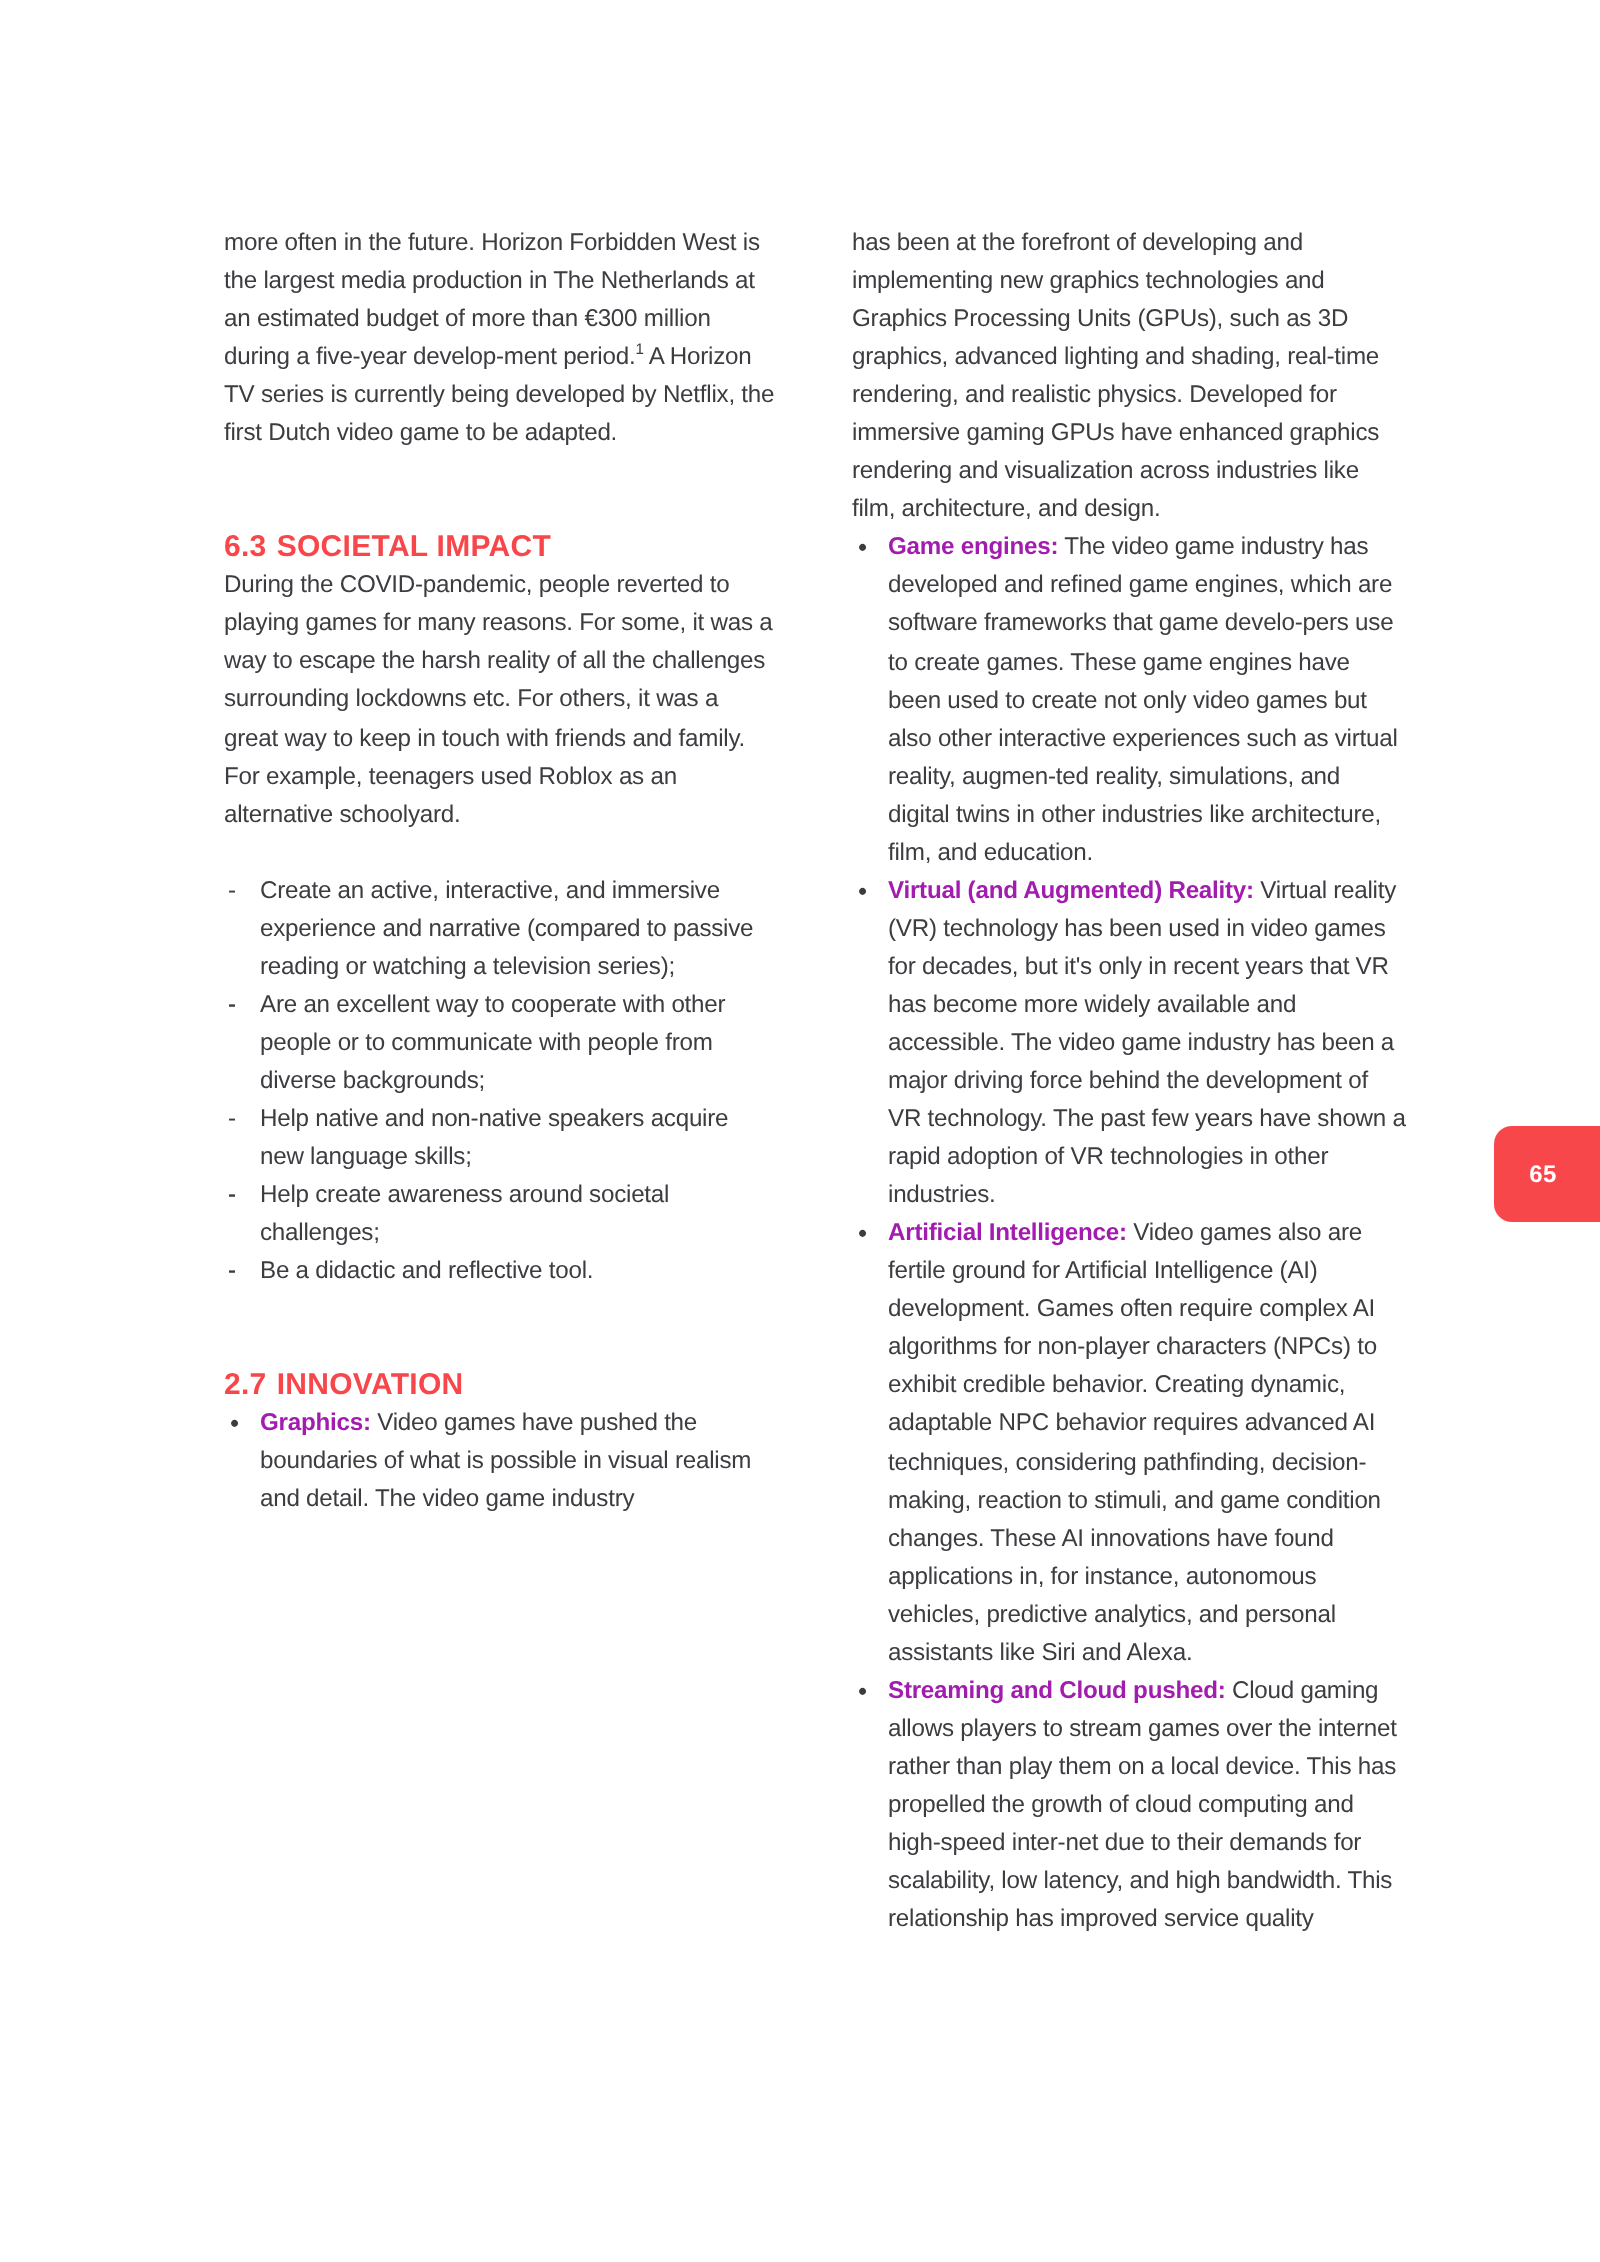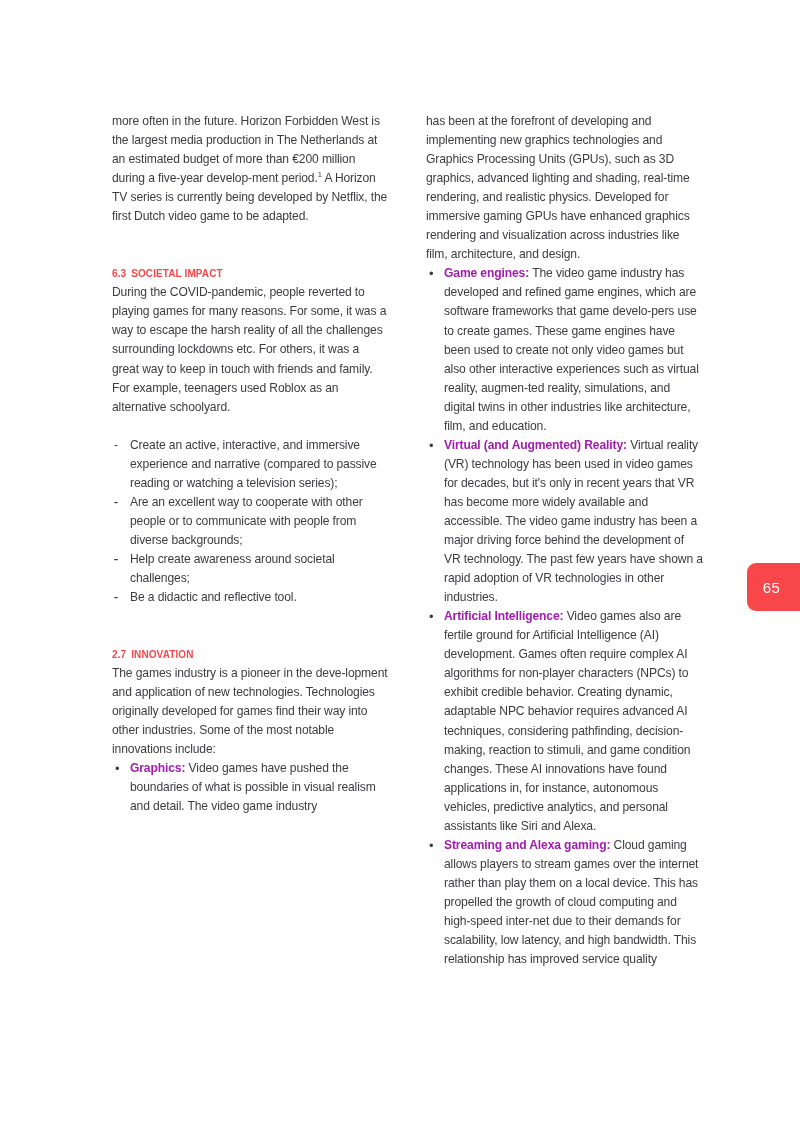--- a/index.html
+++ b/index.html
@@ -43,21 +43,21 @@
   .sec-body {
     font-size: 12.1px;
     line-height: 19.05px;
     color: #3c3c41;
     letter-spacing: -0.01em;
     margin: 0;
     text-align: left;
   }
 
   .heading {
-    font-size: 10px;
+    font-size: 15px;
     line-height: 19.05px;
     font-weight: 700;
     color: #f8474b;
     letter-spacing: 0.01em;
     margin: 0;
   }
 
   .heading .num {
     margin-right: 5px;
   }
@@ -117,36 +117,36 @@
     height: 48px;
     background: #f8474b;
     border-top-left-radius: 9px;
     border-bottom-left-radius: 9px;
     display: flex;
     align-items: center;
     justify-content: center;
   }
   .page-tab .num {
     color: #ffffff;
-    font-size: 15px;
-    font-weight: 400;
+    font-size: 12px;
+    font-weight: 700;
     letter-spacing: 0.02em;
     padding-right: 4px;
   }
 </style>
 </head>
 <body>
 
 <div class="page">
 
   <div class="columns">
 
     <div class="col">
 
-      <p class="para"><span>more often in the future. Horizon Forbidden West is the largest media production in The Netherlands at an estimated budget of more than €200 million during a five-year develop-ment period.</span><sup class="fn">1</sup><span> A Horizon TV series is currently being developed by Netflix, the first Dutch video game to be adapted.</span></p>
+      <p class="para"><span>more often in the future. Horizon Forbidden West is the largest media production in The Netherlands at an estimated budget of more than €300 million during a five-year develop-ment period.</span><sup class="fn">1</sup><span> A Horizon TV series is currently being developed by Netflix, the first Dutch video game to be adapted.</span></p>
 
       <div class="block-gap-lg"></div>
 
       <h2 class="heading"><span class="num">6.3</span><span>SOCIETAL IMPACT</span></h2>
 
       <p class="para">During the COVID-pandemic, people reverted to playing games for many reasons. For some, it was a way to escape the harsh reality of all the challenges surrounding lockdowns etc. For others, it was a great way to keep in touch with friends and family. For example, teenagers used Roblox as an alternative schoolyard.</p>
 
       <div class="block-gap-md"></div>
 
 
@@ -157,20 +157,21 @@
         </li>
         <li class="dash-item">
           <span class="marker">-</span>
         </li>
         <li class="dash-item">
           <span class="marker">-</span>
           <span class="list-item-text">Are an excellent way to cooperate with other people or to communicate with people from diverse backgrounds;</span>
         </li>
         <li class="dash-item">
           <span class="marker">-</span>
+          <span class="list-item-text">Help native and non-native speakers acquire new language skills;</span>
         </li>
         <li class="dash-item">
           <span class="marker">-</span>
         </li>
         <li class="dash-item">
           <span class="marker">-</span>
           <span class="list-item-text">Help create awareness around societal challenges;</span>
         </li>
         <li class="dash-item">
           <span class="marker">-</span>
@@ -178,21 +179,20 @@
         <li class="dash-item">
           <span class="marker">-</span>
           <span class="list-item-text">Be a didactic and reflective tool.</span>
         </li>
       </ul>
 
       <div class="block-gap-lg"></div>
 
       <h2 class="heading"><span class="num">2.7</span><span>INNOVATION</span></h2>
 
-      <p class="para">The games industry is a pioneer in the deve-lopment and application of new technologies. Technologies originally developed for games find their way into other industries. Some of the most notable innovations include:</p>
 
       <ul class="bullet">
         <li class="bullet-item">
           <span class="marker">•</span>
           <span class="lead">Graphics:</span><span class="list-item-text"> Video games have pushed the boundaries of what is possible in visual realism and detail. The video game industry</span>
         </li>
       </ul>
 
     </div>
 
@@ -208,21 +208,21 @@
         <li class="bullet-item">
           <span class="marker">•</span>
           <span class="lead">Virtual (and Augmented) Reality:</span><span class="list-item-text"> Virtual reality (VR) technology has been used in video games for decades, but it's only in recent years that VR has become more widely available and accessible. The video game industry has been a major driving force behind the development of VR technology. The past few years have shown a rapid adoption of VR technologies in other industries.</span>
         </li>
         <li class="bullet-item">
           <span class="marker">•</span>
           <span class="lead">Artificial Intelligence:</span><span class="list-item-text"> Video games also are fertile ground for Artificial Intelligence (AI) development. Games often require complex AI algorithms for non-player characters (NPCs) to exhibit credible behavior. Creating dynamic, adaptable NPC behavior requires advanced AI techniques, considering pathfinding, decision-making, reaction to stimuli, and game condition changes. These AI innovations have found applications in, for instance, autonomous vehicles, predictive analytics, and personal assistants like Siri and Alexa.</span>
         </li>
         <li class="bullet-item">
           <span class="marker">•</span>
-          <span class="lead">Streaming and Alexa gaming:</span><span class="list-item-text"> Cloud gaming allows players to stream games over the internet rather than play them on a local device. This has propelled the growth of cloud computing and high-speed inter-net due to their demands for scalability, low latency, and high bandwidth. This relationship has improved service quality</span>
+          <span class="lead">Streaming and Cloud pushed:</span><span class="list-item-text"> Cloud gaming allows players to stream games over the internet rather than play them on a local device. This has propelled the growth of cloud computing and high-speed inter-net due to their demands for scalability, low latency, and high bandwidth. This relationship has improved service quality</span>
         </li>
       </ul>
 
     </div>
 
   </div>
 
   <div class="page-tab">
     <span class="num">65</span>
   </div>

